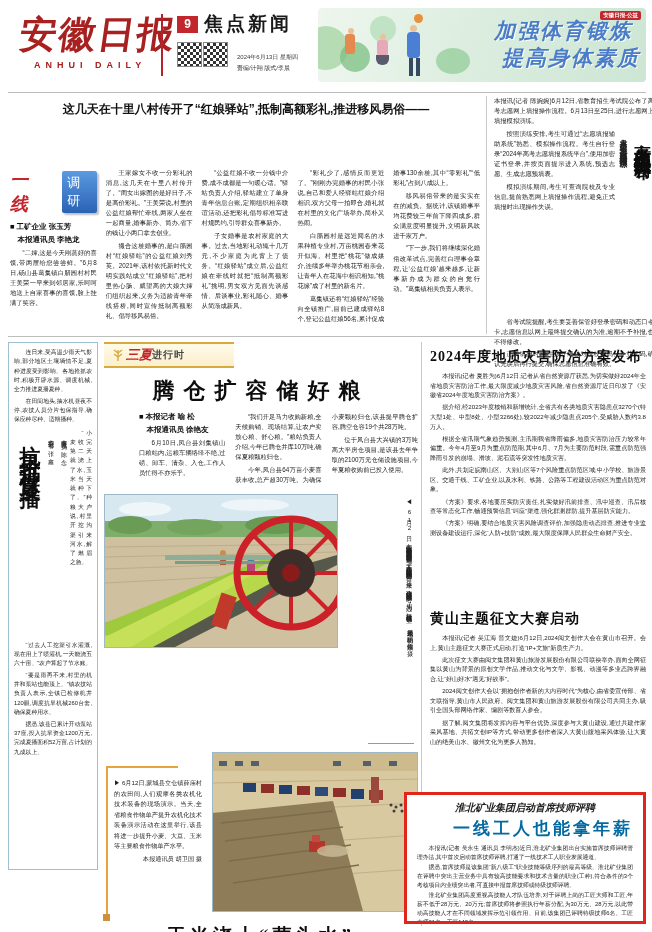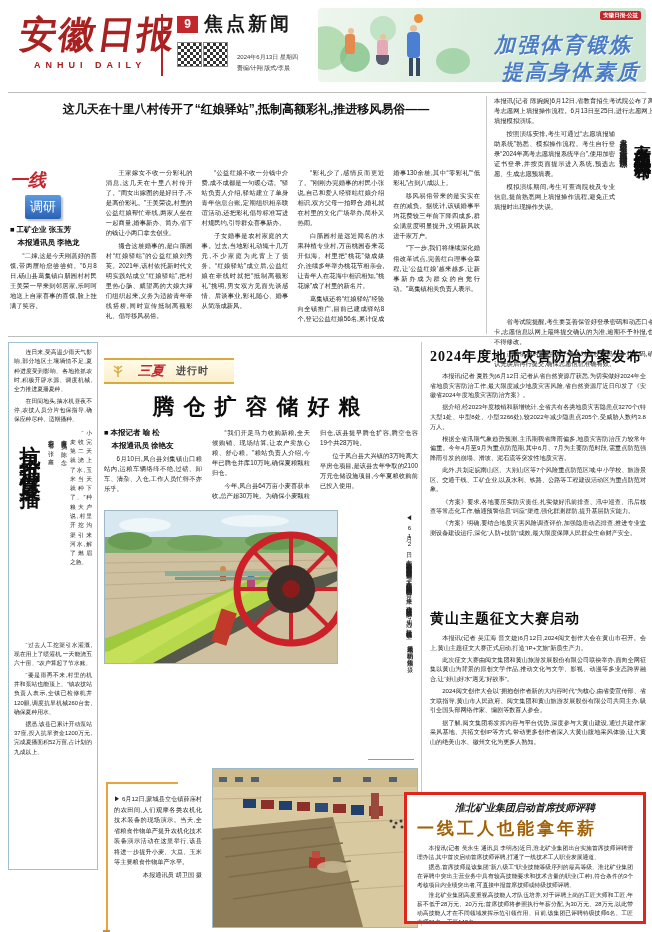--- a/index.html
+++ b/index.html
@@ -21,32 +21,32 @@
   .section-name{position:absolute;left:204px;top:11px;font-size:19px;font-weight:900;letter-spacing:3px;}
   .qr{position:absolute;top:42px;width:23px;height:23px;border:1px solid #888;
       background-image:repeating-conic-gradient(#333 0% 25%, #fff 0% 50%);background-size:6px 6px;}
   .dateblock{position:absolute;left:237px;top:52px;font-size:6px;line-height:1.8;color:#3a3a3a;}
 
   
   .banner{position:absolute;left:318px;top:8px;width:328px;height:74px;border-radius:4px;overflow:hidden;
           background:linear-gradient(100deg,#eef6ee 0%,#d9ecdd 55%,#cde6d4 100%);}
   .banner-text{position:absolute;right:14px;top:9px;text-align:right;color:#4a7cc7;font-weight:900;
                font-style:italic;font-size:21px;letter-spacing:2px;line-height:1.3;
-               text-shadow:1px 1px 0 rgba(255,255,255,.85);margin-top:14px;}
+               text-shadow:1px 1px 0 rgba(255,255,255,.85);}
   .banner-badge{position:absolute;right:5px;top:3px;background:#c1272d;color:#fff;font-size:5.5px;
                 padding:1px 3px;border-radius:2px;font-weight:bold;}
   .bshape{position:absolute;border-radius:50%;}
 
   
   .kicker{position:absolute;left:20px;top:101px;width:452px;text-align:center;font-size:12px;font-weight:bold;color:#111;}
   .lead-headline{position:absolute;left:0;top:118px;width:484px;text-align:center;font-size:28px;
                  font-weight:900;letter-spacing:0px;color:#0d0d0d;}
   .lead-body{position:absolute;left:10px;top:168px;width:470px;height:162px;
              column-count:5;column-gap:9px;column-fill:auto;}
-  .badge-yx{display:flex;align-items:flex-start;gap:3px;margin-bottom:6px;flex-direction:column;}
+  .badge-yx{display:flex;align-items:center;gap:3px;margin-bottom:6px;}
   .badge-yx .p1{color:#c1272d;font-weight:900;font-style:italic;font-size:18px;font-family:"Liberation Serif",serif;}
   .badge-yx .p2{background:linear-gradient(180deg,#5b9ae0,#2a62b5);color:#fff;font-weight:normal;font-size:13px;
                 padding:3px 5px;border-radius:2px;box-shadow:2px 2px 2px rgba(0,0,0,.25);margin-left:15px;}
   .byline{font-size:7.5px;font-weight:bold;margin:0 0 3px;color:#111;}
 
   
   .gaokao{position:absolute;left:486px;top:96px;width:160px;height:238px;border-left:1px solid #c8c8c8;padding-left:7px;}
   .gk-row{display:flex;height:188px;margin-top:2px;}
   .gk-side{flex:1;overflow:hidden;}
   .gk-sub{writing-mode:vertical-rl;text-orientation:upright;font-size:7.5px;letter-spacing:1px;
@@ -58,26 +58,26 @@
   .rail{position:absolute;left:8px;top:342px;width:90px;height:528px;border:1px solid #9fc0d0;padding:5px;box-sizing:border-box;}
   .rail .para{font-size:5.8px;}
   .rail-mid{display:flex;height:208px;margin:4px 0;}
   .rail-head{writing-mode:vertical-rl;text-orientation:upright;font-size:21px;font-weight:900;
              letter-spacing:7px;color:#0d0d0d;margin-left:2px;}
   .rail-byline{writing-mode:vertical-rl;text-orientation:upright;font-size:6px;color:#222;margin:6px 2px 0 2px;letter-spacing:1px;}
   .rail-side{flex:1;overflow:hidden;}
 
   
   .middle{position:absolute;left:104px;top:342px;width:314px;}
-  .badge-sx{display:flex;align-items:center;gap:12px;width:118px;height:22px;padding:0 6px;
-            background:linear-gradient(180deg,#fffbe8,#fbf0cd);border-top:2px solid #d9a93c;border-bottom:2px solid #d9a93c;margin-top:16px;}
+  .badge-sx{display:flex;align-items:center;gap:0;width:118px;height:22px;padding:0 6px;
+            background:linear-gradient(180deg,#fffbe8,#fbf0cd);border-top:2px solid #d9a93c;border-bottom:2px solid #d9a93c;}
   .badge-sx .p1{color:#c1272d;font-weight:900;font-style:italic;font-size:13px;font-family:"Liberation Serif",serif;}
   .badge-sx .p2{color:#4a4a4a;font-weight:bold;font-size:10px;letter-spacing:1px;}
   .grain-head{text-align:center;font-size:22px;font-weight:900;letter-spacing:9px;margin:8px 0 6px;color:#0d0d0d;}
-  .grain-body{height:76px;column-count:3;column-gap:10px;column-fill:auto;overflow:hidden;}
+  .grain-body{height:76px;column-count:3;column-gap:10px;column-fill:auto;overflow:hidden;margin-left:35px;}
   .photo-row1{display:flex;gap:6px;margin-top:6px;}
   .caption-v{width:70px;display:flex;flex-direction:column;align-items:flex-end;}
   .cap-vtext{writing-mode:vertical-rl;text-orientation:upright;font-size:6.2px;line-height:1.75;height:128px;
              letter-spacing:.5px;color:#222;}
   .cap-credit-v{writing-mode:vertical-rl;text-orientation:upright;font-size:6.2px;color:#222;margin-top:3px;height:112px;}
   .cap-rule{width:46px;height:1px;background:#999;margin-top:6px;}
   .photo-row2{display:flex;gap:6px;margin-top:8px;}
   .caption-h{width:102px;position:relative;padding:26px 4px 0 10px;box-sizing:border-box;}
   .caption-h:before{content:"";position:absolute;left:2px;top:14px;width:70px;height:150px;
                     border-left:2px solid #e8a33d;border-top:2px solid #e8a33d;}
@@ -87,21 +87,21 @@
   .corn-head{text-align:center;font-size:19px;font-weight:900;letter-spacing:4px;margin:11px 0 5px;color:#0d0d0d;}
 
   
   .art-head{text-align:left;font-size:14px;font-weight:900;letter-spacing:1px;color:#0d0d0d;margin:0 0 5px;}
   .geology{position:absolute;left:430px;top:348px;width:216px;height:256px;overflow:hidden;}
   .geology .para,.huangshan .para{font-size:6.1px;line-height:1.58;}
   .huangshan{position:absolute;left:430px;top:610px;width:216px;height:178px;overflow:hidden;}
   .redbox{position:absolute;left:404px;top:792px;width:242px;height:132px;border:3px solid #e0251b;
           background:#fff;box-sizing:border-box;padding:6px 10px;overflow:hidden;}
   .redbox .kicker2{text-align:center;font-size:10px;font-weight:bold;color:#222;font-style:italic;}
-  .redbox .headline2{text-align:left;font-size:17px;font-weight:900;letter-spacing:3px;margin:2px 0 4px;color:#a16207;}
+  .redbox .headline2{text-align:right;font-size:17px;font-weight:900;letter-spacing:3px;margin:2px 0 4px;color:#0369a1;}
   .redbox .para{font-size:5.8px;line-height:1.5;margin-bottom:2px;}
 
   .photo-frame{border:1px solid #9db8c6;}
 </style>
 </head>
 <body>
 
 <div class="page">
 
   <div>

